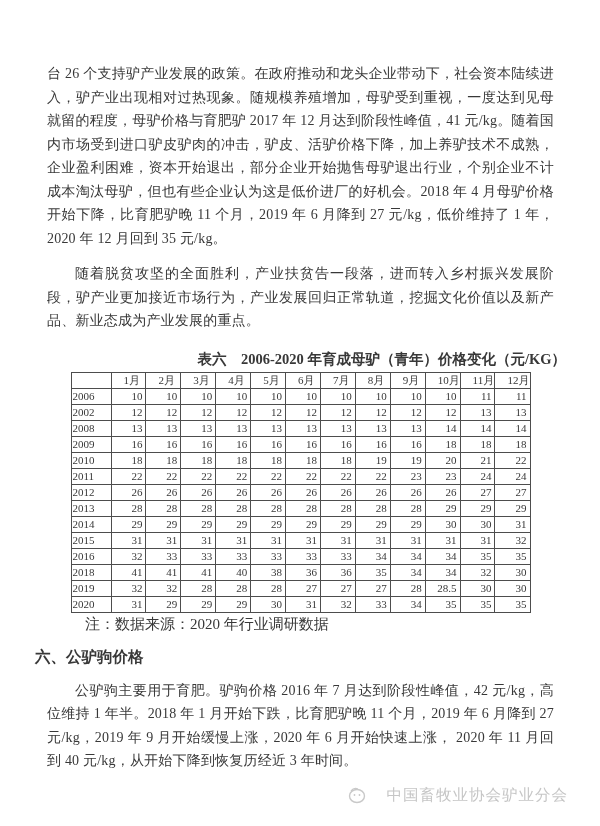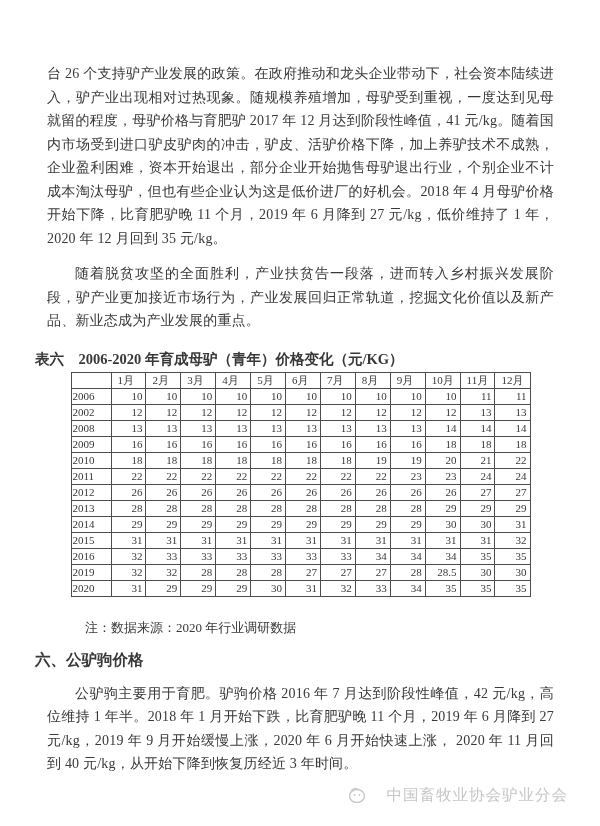--- a/index.html
+++ b/index.html
@@ -20,21 +20,21 @@
     margin: 12px;
     font-size: 14px;
     line-height: 23.5px;
     text-align: justify;
     letter-spacing: 0.2px;
   }
   p.indent { text-indent: 2em; }
   .para2 { margin-top: 13px; }
   .table-title {
     margin-top: 16px;
-    text-align: left;
+    text-align: right;
     font-weight: bold;
     font-size: 14.5px;
     line-height: 21px;
   }
   table.price-table {
     margin: 2px auto 0 auto;
     border-collapse: collapse;
     table-layout: fixed;
     width: 460px;
   }
@@ -44,27 +44,27 @@
     font-size: 11px;
     line-height: 13px;
     height: 15px;
     padding: 0 3px 0 1px;
     overflow: hidden;
     white-space: nowrap;
   }
   .price-table th {
     font-weight: normal;
     text-align: left;
-    padding-left: 6px;
+    padding-left: 12px;
   }
   .price-table td { text-align: right; }
   .price-table td.year-cell { text-align: left; }
   .table-note {
-    margin: 22px 0 0 50px;
-    font-size: 13px;
+    margin: 3px 0 0 50px;
+    font-size: 15px;
     line-height: 17px;
   }
   .section-heading {
     margin: 13px 0 0 0;
     font-size: 15.5px;
     font-weight: bold;
     line-height: 21px;
   }
   .para3 { margin-top: 9px; }
   .footer-watermark {
@@ -273,20 +273,35 @@
           <td>33</td>
           <td>33</td>
           <td>33</td>
           <td>34</td>
           <td>34</td>
           <td>34</td>
           <td>35</td>
           <td>35</td>
         </tr>
         <tr>
+          <td class="year-cell">2018</td>
+          <td>41</td>
+          <td>41</td>
+          <td>41</td>
+          <td>40</td>
+          <td>38</td>
+          <td>36</td>
+          <td>36</td>
+          <td>35</td>
+          <td>34</td>
+          <td>34</td>
+          <td>32</td>
+          <td>30</td>
+        </tr>
+        <tr>
           <td class="year-cell">2019</td>
           <td>32</td>
           <td>32</td>
           <td>28</td>
           <td>28</td>
           <td>28</td>
           <td>27</td>
           <td>27</td>
           <td>27</td>
           <td>28</td>

